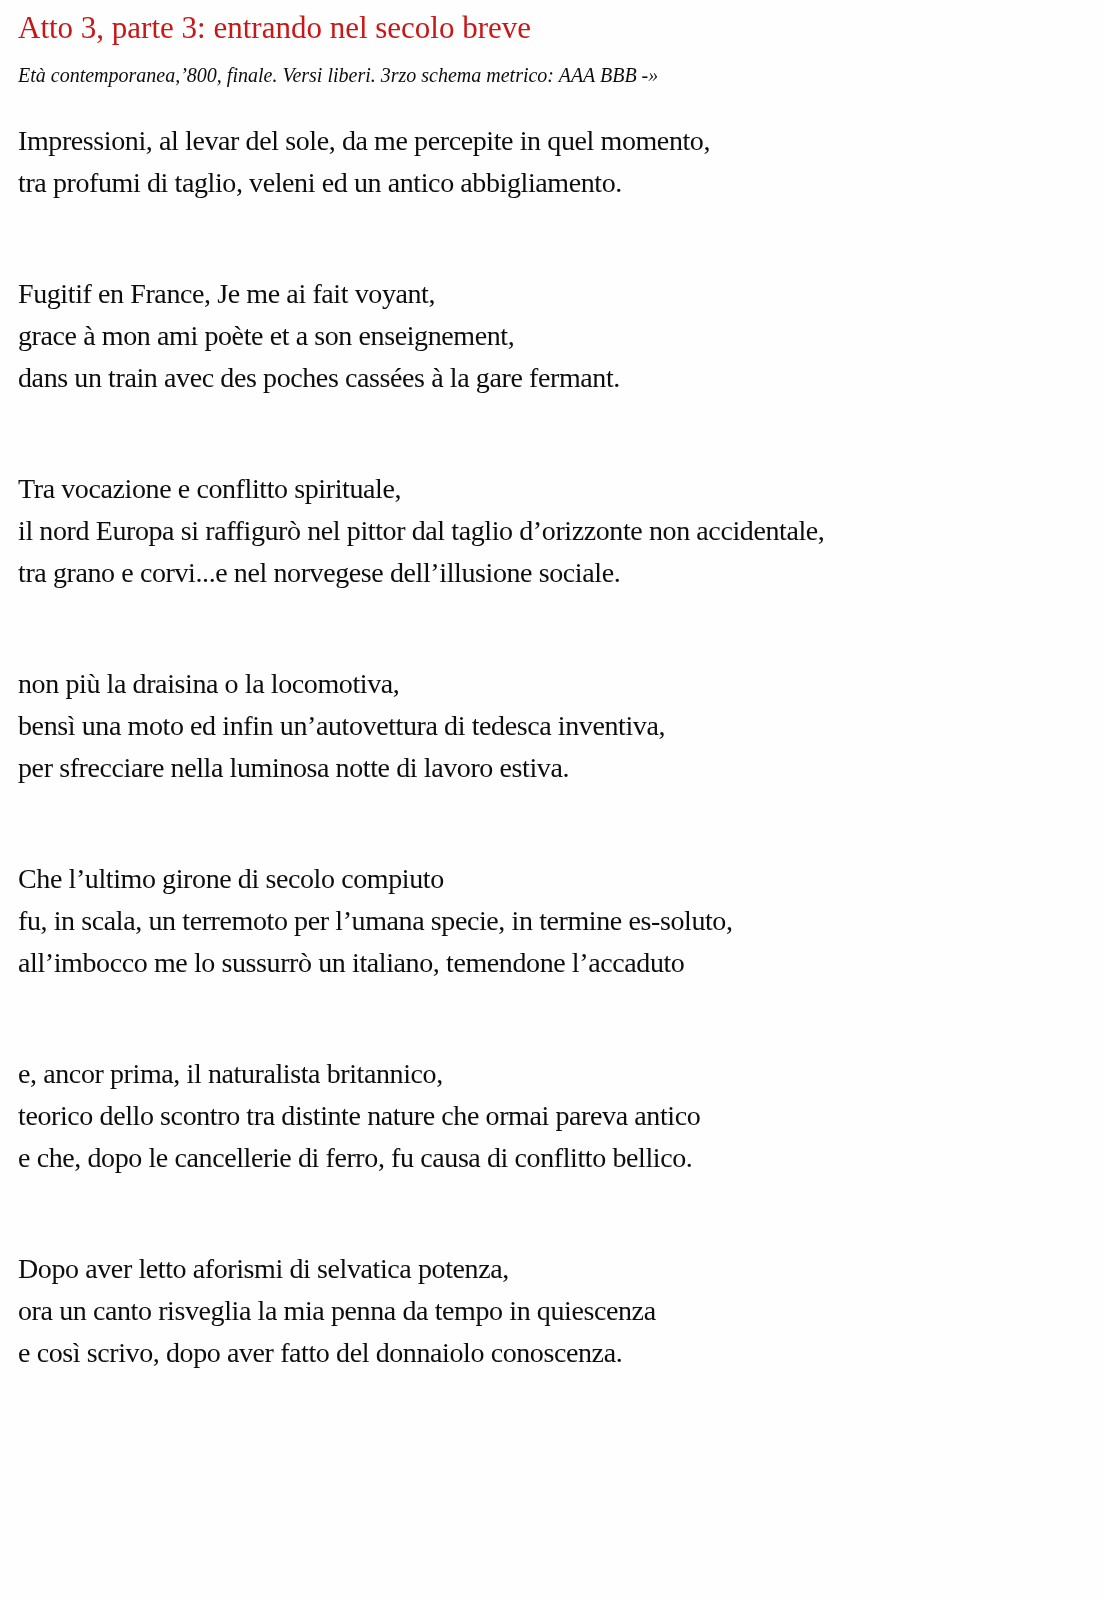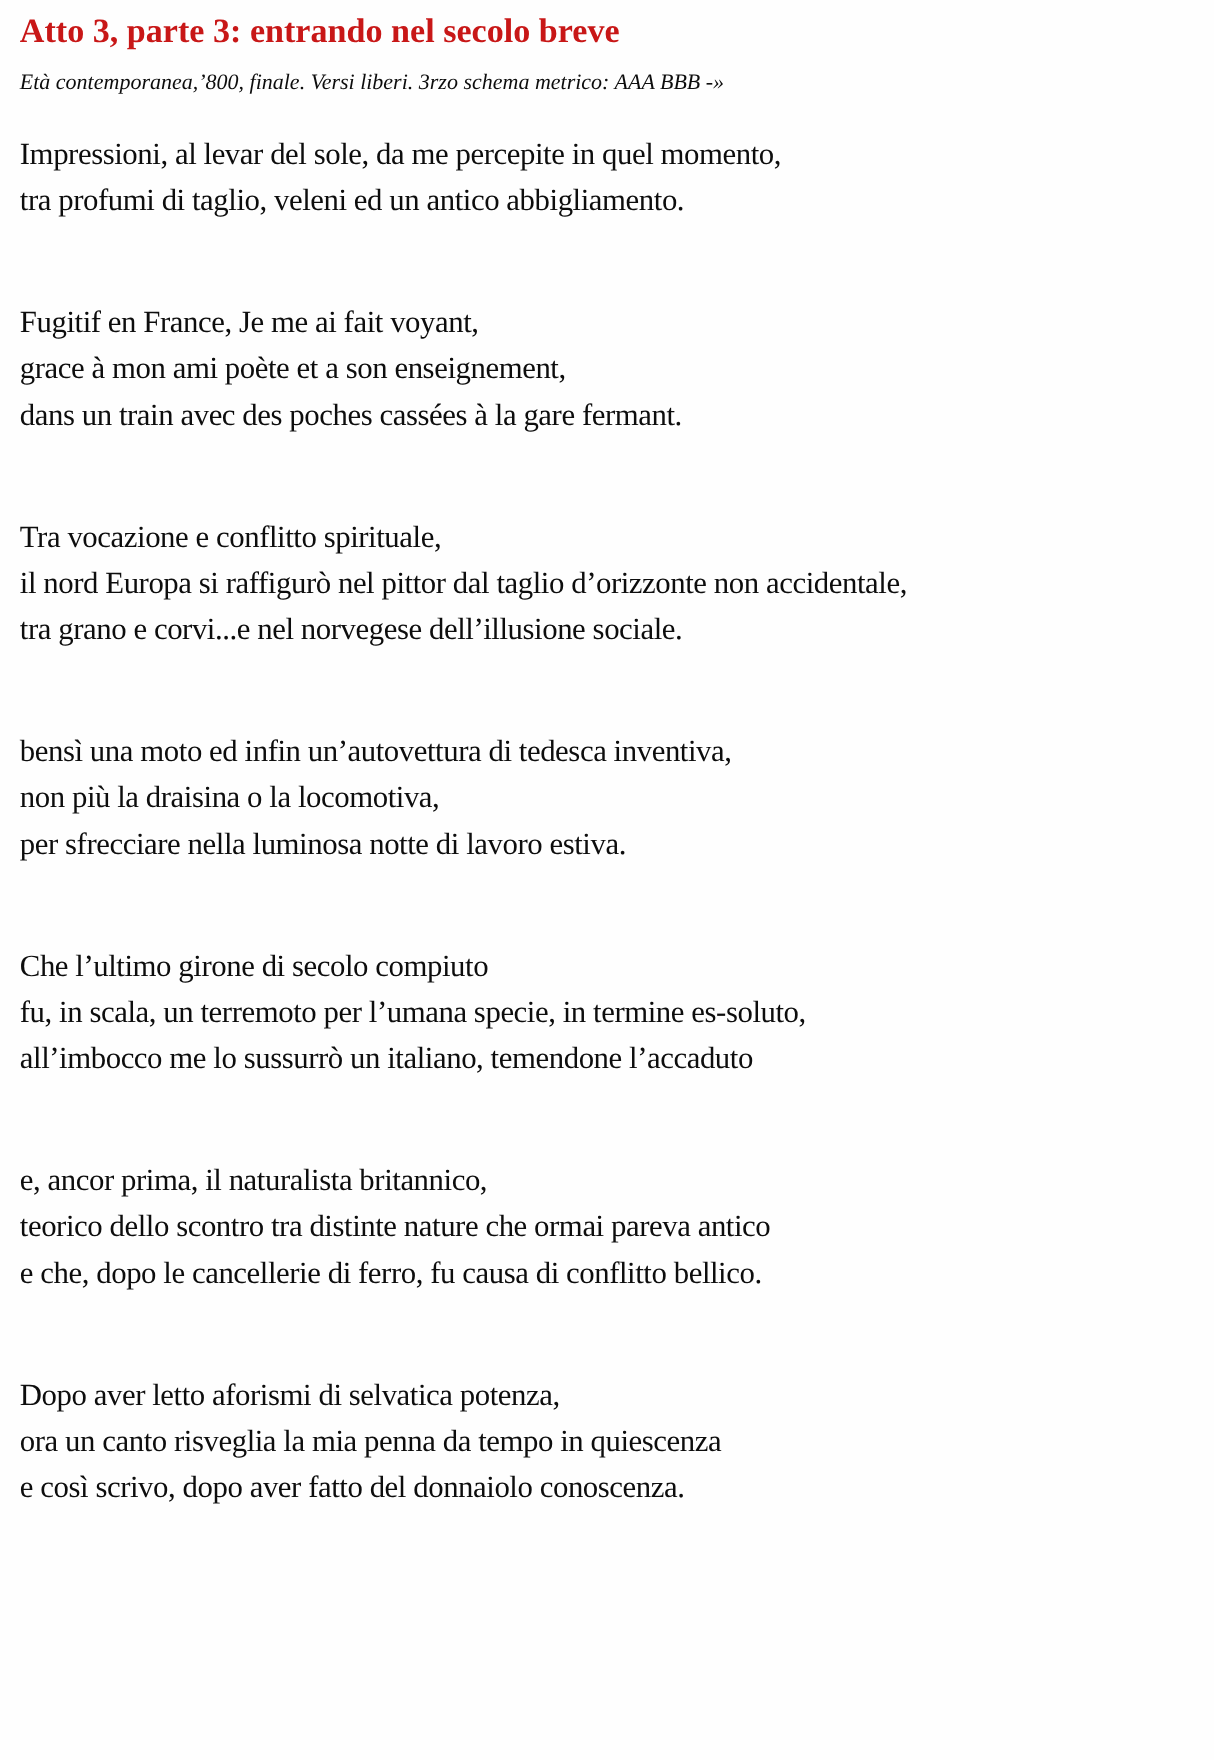--- a/index.html
+++ b/index.html
@@ -13,21 +13,21 @@
     background: #fefefe;
     color: #0d0d0d;
     font-family: "Liberation Serif", "DejaVu Serif", serif;
   }
   .page {
     padding: 8px 10px 0 18px;
   }
   .doc-title {
     font-size: 31px;
     line-height: 40px;
-    font-weight: bold;
+    font-weight: normal;
     color: #c81717;
     white-space: nowrap;
   }
   .doc-subtitle {
     font-size: 20px;
     font-style: italic;
     line-height: 46px;
     margin-top: 4px;
     white-space: nowrap;
   }
@@ -71,22 +71,22 @@
     </div>
 
     <div class="stanza">
       <div class="line">Tra vocazione e conflitto spirituale,</div>
       <div class="line">il nord Europa si raffigurò nel pittor dal taglio d’orizzonte non accidentale,</div>
       <div class="line">tra grano e corvi...e nel norvegese dell’illusione sociale.</div>
     </div>
 
 
     <div class="stanza">
+      <div class="line">non più la draisina o la locomotiva,</div>
       <div class="line">bensì una moto ed infin un’autovettura di tedesca inventiva,</div>
-      <div class="line">non più la draisina o la locomotiva,</div>
       <div class="line">per sfrecciare nella luminosa notte di lavoro estiva.</div>
     </div>
 
     <div class="stanza">
       <div class="line">Che l’ultimo girone di secolo compiuto</div>
       <div class="line">fu, in scala, un terremoto per l’umana specie, in termine es-soluto,</div>
       <div class="line">all’imbocco me lo sussurrò un italiano, temendone l’accaduto</div>
     </div>
 
     <div class="stanza">

